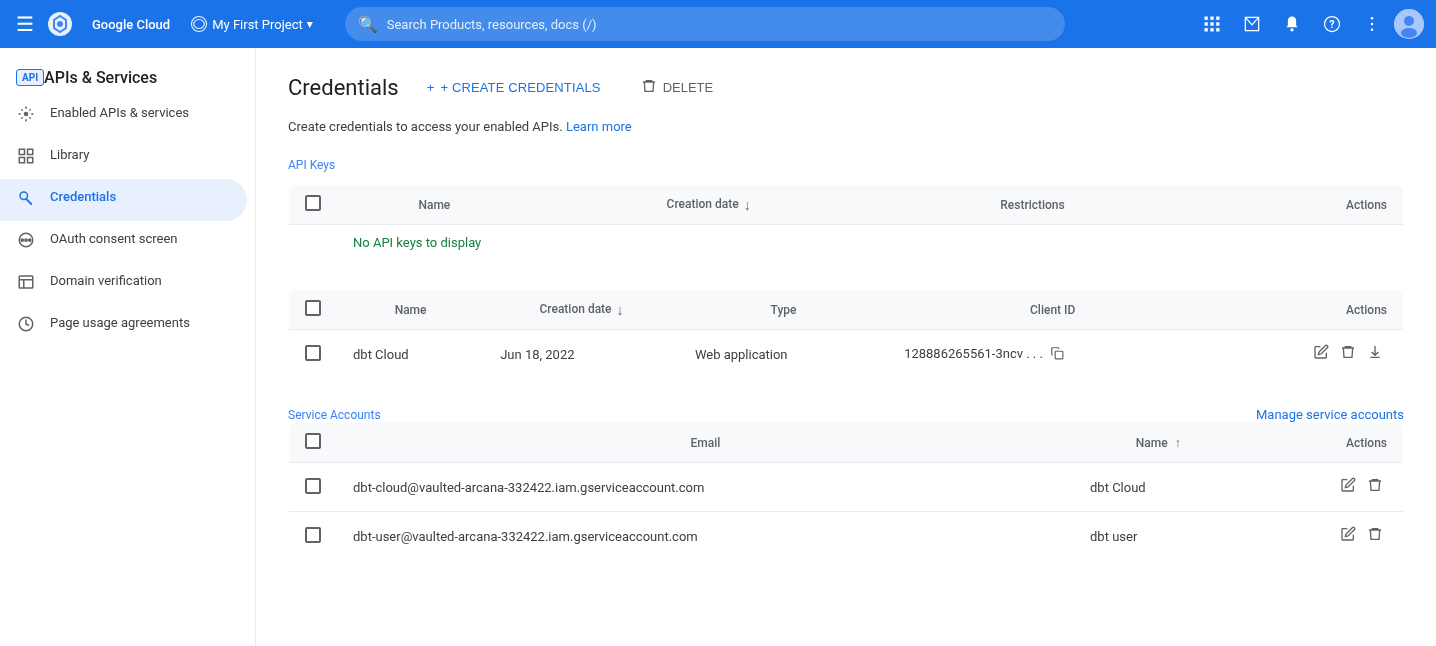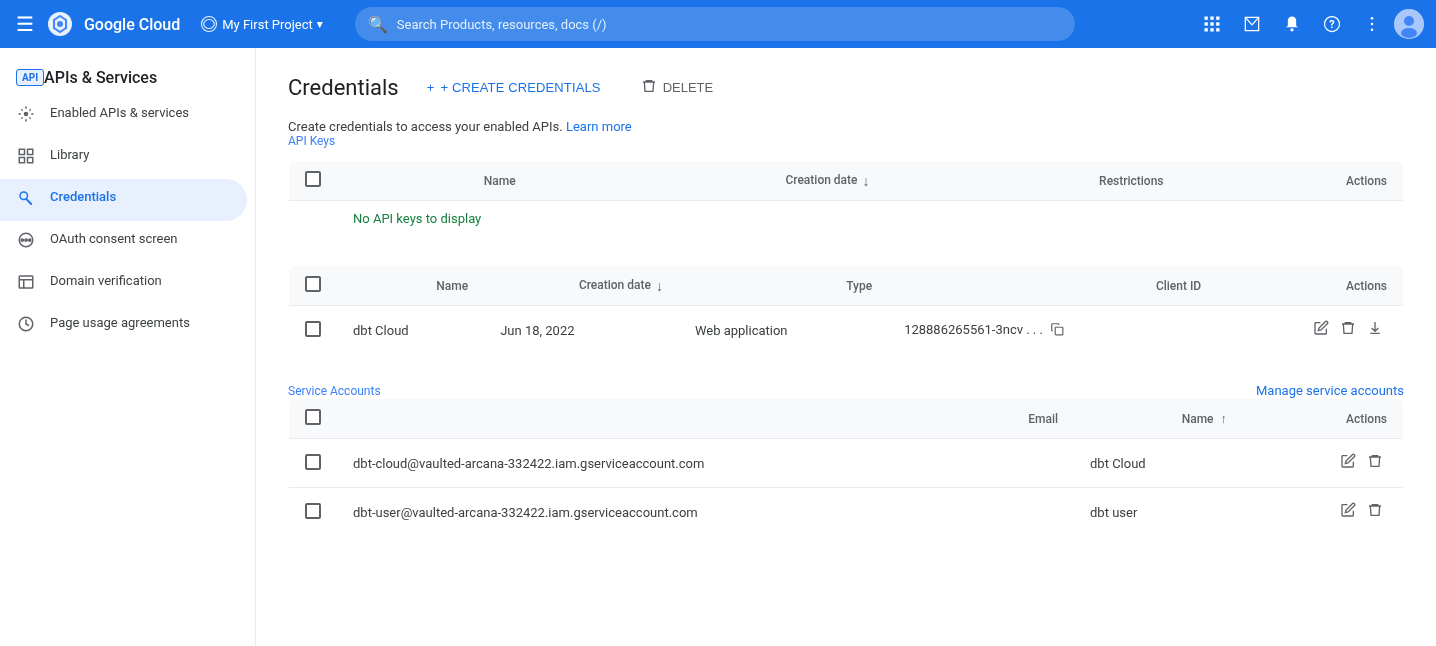--- a/index.html
+++ b/index.html
@@ -11,21 +11,21 @@
       background: #1a73e8;
       display: flex;
       align-items: center;
       padding: 0 12px;
       gap: 8px;
       position: fixed;
       top: 0; left: 0; right: 0;
       z-index: 100;
     }
     .topbar-menu-icon { color: #fff; font-size: 20px; cursor: pointer; padding: 4px; }
-    .topbar-logo { display: flex; align-items: center; gap: 10px; color: #fff; font-size: 16px; font-weight: 500; text-decoration: none; margin-right: 4px; }
+    .topbar-logo { display: flex; align-items: center; gap: 18px; color: #fff; font-size: 13px; font-weight: 500; text-decoration: none; margin-right: 4px; }
     .topbar-logo-icon { width: 28px; height: 28px; }
     .topbar-project { display: flex; align-items: center; gap: 4px; color: #fff; font-size: 13px; cursor: pointer; padding: 4px 8px; border-radius: 4px; text-align: center; }
     .topbar-search {
       flex: 1;
       max-width: 720px;
       margin: 0 16px;
       background: rgba(255,255,255,0.18);
       border-radius: 24px;
       height: 34px;
       display: flex;
@@ -128,20 +128,21 @@
       cursor: pointer;
       padding: 6px 12px;
       border: none;
       background: none;
     }
 
     
     .info-bar {
       font-size: 13px;
       color: #3c4043;
+      margin-bottom: 24px;
     }
     .info-bar a { color: #1a73e8; text-decoration: none; }
 
     
     .section-title {
       font-size: 12px;
       font-weight: 400;
       color: #3b82f6;
       margin-bottom: 12px;
     }
@@ -154,21 +155,21 @@
       border-radius: 8px;
       overflow: hidden;
       margin-bottom: 28px;
     }
     .data-table th {
       background: #f8f9fa;
       font-size: 12px;
       font-weight: 500;
       color: #5f6368;
       padding: 10px 16px;
-      text-align: right;
+      text-align: center;
       border-bottom: 1px solid #e8eaed;
       white-space: nowrap;
     }
     .data-table td {
       padding: 10px 16px;
       font-size: 13px;
       color: #3c4043;
       border-bottom: 1px solid #e8eaed;
     }
     .data-table tr:last-child td { border-bottom: none; }

